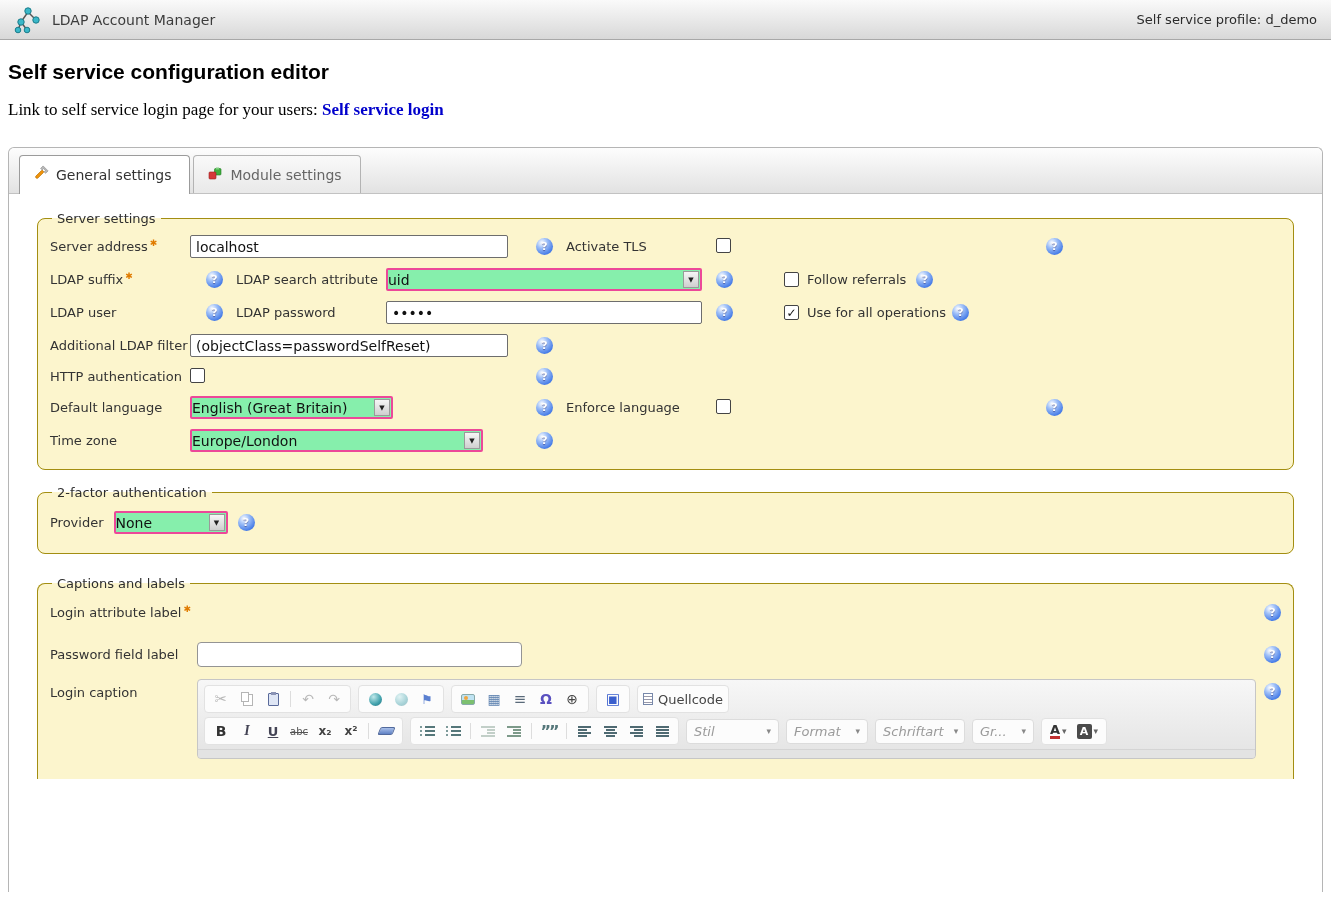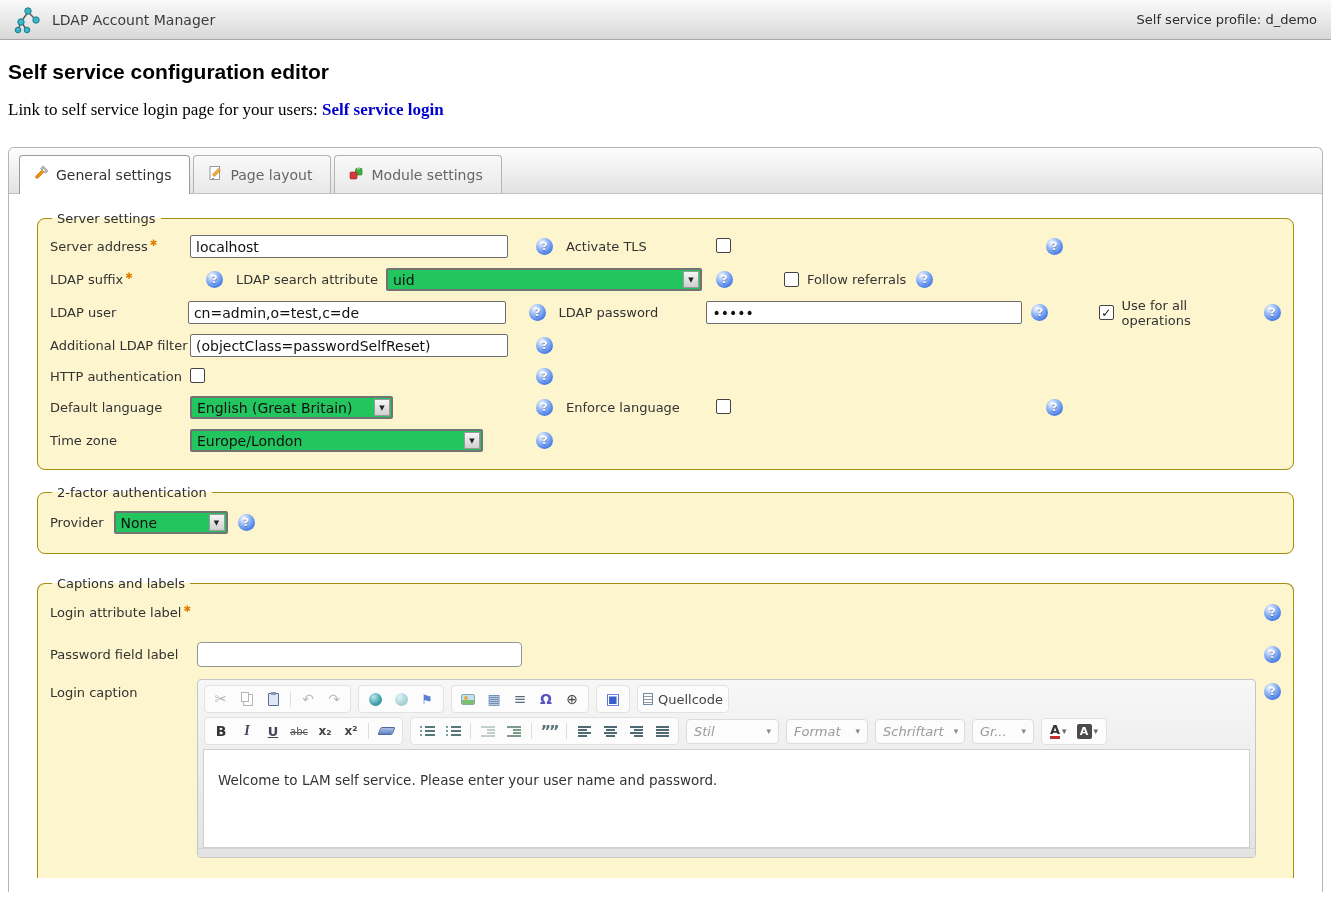--- a/index.html
+++ b/index.html
@@ -42,22 +42,22 @@
   .cl2 { width:150px; } .cc2 { width:330px; } .ch2 { width:46px; }
   .extra { display:flex; align-items:center; margin-left:22px; }
 
   .req { color:#e07b00; font-size:9px; vertical-align:super; margin-left:2px; }
 
   input.txt { width:318px; height:23px; border:1px solid #6d6d6d; border-radius:2px;
     padding:2px 5px; font-size:14px; font-family:"DejaVu Sans",sans-serif; color:#111;
     background:#fff; }
   input.txt.r { border:1px solid #949494; border-radius:4px; width:325px; height:25px; }
 
-  .select { display:inline-flex; align-items:center; height:23px; background:#22c55e;
-    border:2px solid #737373; border-radius:2px; padding-left:5px; font-size:14px;
+  .select { display:inline-flex; align-items:center; height:23px; background:#86efac;
+    border:2px solid #ec4899; border-radius:2px; font-size:14px;
     color:#111; cursor:pointer; }
   .select .sel-text { flex:1; white-space:nowrap; overflow:hidden; }
   .select .sel-btn { width:16px; height:17px; margin:0 1px; background:linear-gradient(#f6f6f6,#cfcfcf);
     border:1px solid #9a9a9a; display:inline-flex; align-items:center; justify-content:center;
     font-size:7px; color:#222; }
 
   .cb { width:15px; height:15px; border:1px solid #444; background:#fff; display:inline-flex;
     align-items:center; justify-content:center; font-size:12px; color:#111; cursor:pointer;
     border-radius:2px; }
   .cb.checked::after { content:"✓"; font-weight:bold; }
@@ -198,30 +198,20 @@
             <rect x="6.6" y="5" width="2.8" height="10" rx="1.2" fill="#f0930a" stroke="#b36c00" stroke-width=".6"></rect>
             <path d="M4.5 1.5 h7 v3.5 h-2.2 v-2 h-2.6 v2 h-2.2 z" fill="#b9b9b9" stroke="#8a8a8a" stroke-width=".6"></path>
           </g>
         </svg>
       </span>
       <span>General settings</span>
     </div>
     <div class="tab">
       <span>
         <svg width="16" height="16" viewBox="0 0 16 16">
-          <rect x="3" y="1.5" width="9.5" height="13" fill="#fff" stroke="#9a9a9a"></rect>
-          <rect x="8" y="3" width="3" height="9" rx="1" transform="rotate(45 9.5 7.5)" fill="#f2a93b" stroke="#c07c10" stroke-width=".5"></rect>
-          <path d="M5.2 12.8 l2 .6 -1.4 1 z" fill="#6b4a20"></path>
-        </svg>
-      </span>
-      <span>Page layout</span>
-    </div>
-    <div class="tab">
-      <span>
-        <svg width="16" height="16" viewBox="0 0 16 16">
           <rect x="7.5" y="3.5" width="6.5" height="6.5" rx="1" fill="#3fae3f" stroke="#1f7a1f" stroke-width=".6"></rect>
           <rect x="2" y="7" width="7" height="7" rx="1" fill="#d43a3a" stroke="#9a1f1f" stroke-width=".6"></rect>
           <rect x="9" y="2.5" width="3" height="2" fill="#7fd07f"></rect>
         </svg>
       </span>
       <span>Module settings</span>
     </div>
   </div>
 
   <div class="panel">
@@ -249,21 +239,20 @@
         <span class="ch2"><span class="help">?</span></span>
         <span class="extra">
           <span class="cb"></span>
           <span style="margin:0 10px 0 8px">Follow referrals</span>
           <span class="help">?</span>
         </span>
       </div>
 
       <div class="sr">
         <span class="cl1">LDAP user</span>
-        <span class="cc1"><input class="txt" value="cn=admin,o=test,c=de" style=""></span>
         <span class="ch1"><span class="help">?</span></span>
         <span class="cl2">LDAP password</span>
         <span class="cc2"><input class="txt" style="width: 316px;" type="password" value="•••••"></span>
         <span class="ch2"><span class="help">?</span></span>
         <span class="extra">
           <span class="cb checked"></span>
           <span style="margin:0 6px 0 8px">Use for all operations</span>
           <span class="help">?</span>
         </span>
       </div>
@@ -440,23 +429,20 @@
                   <span class="fg-a">A</span>
                   <span class="caret-s">▾</span>
                 </span>
               <span class="color-btn">
                   <span class="bg-a">A</span>
                   <span class="caret-s">▾</span>
                 </span>
             </span>
           </div>
 
-          <div class="ed-content">
-            <span>Welcome to LAM self service. Please enter your user name and password.</span>
-          </div>
           <div class="ed-bottom"></div>
         </div>
 
         <span class="cspace"></span>
         <span class="help" style="margin-top:4px">?</span>
       </div>
     </fieldset>
 
   </div>
 </div>

